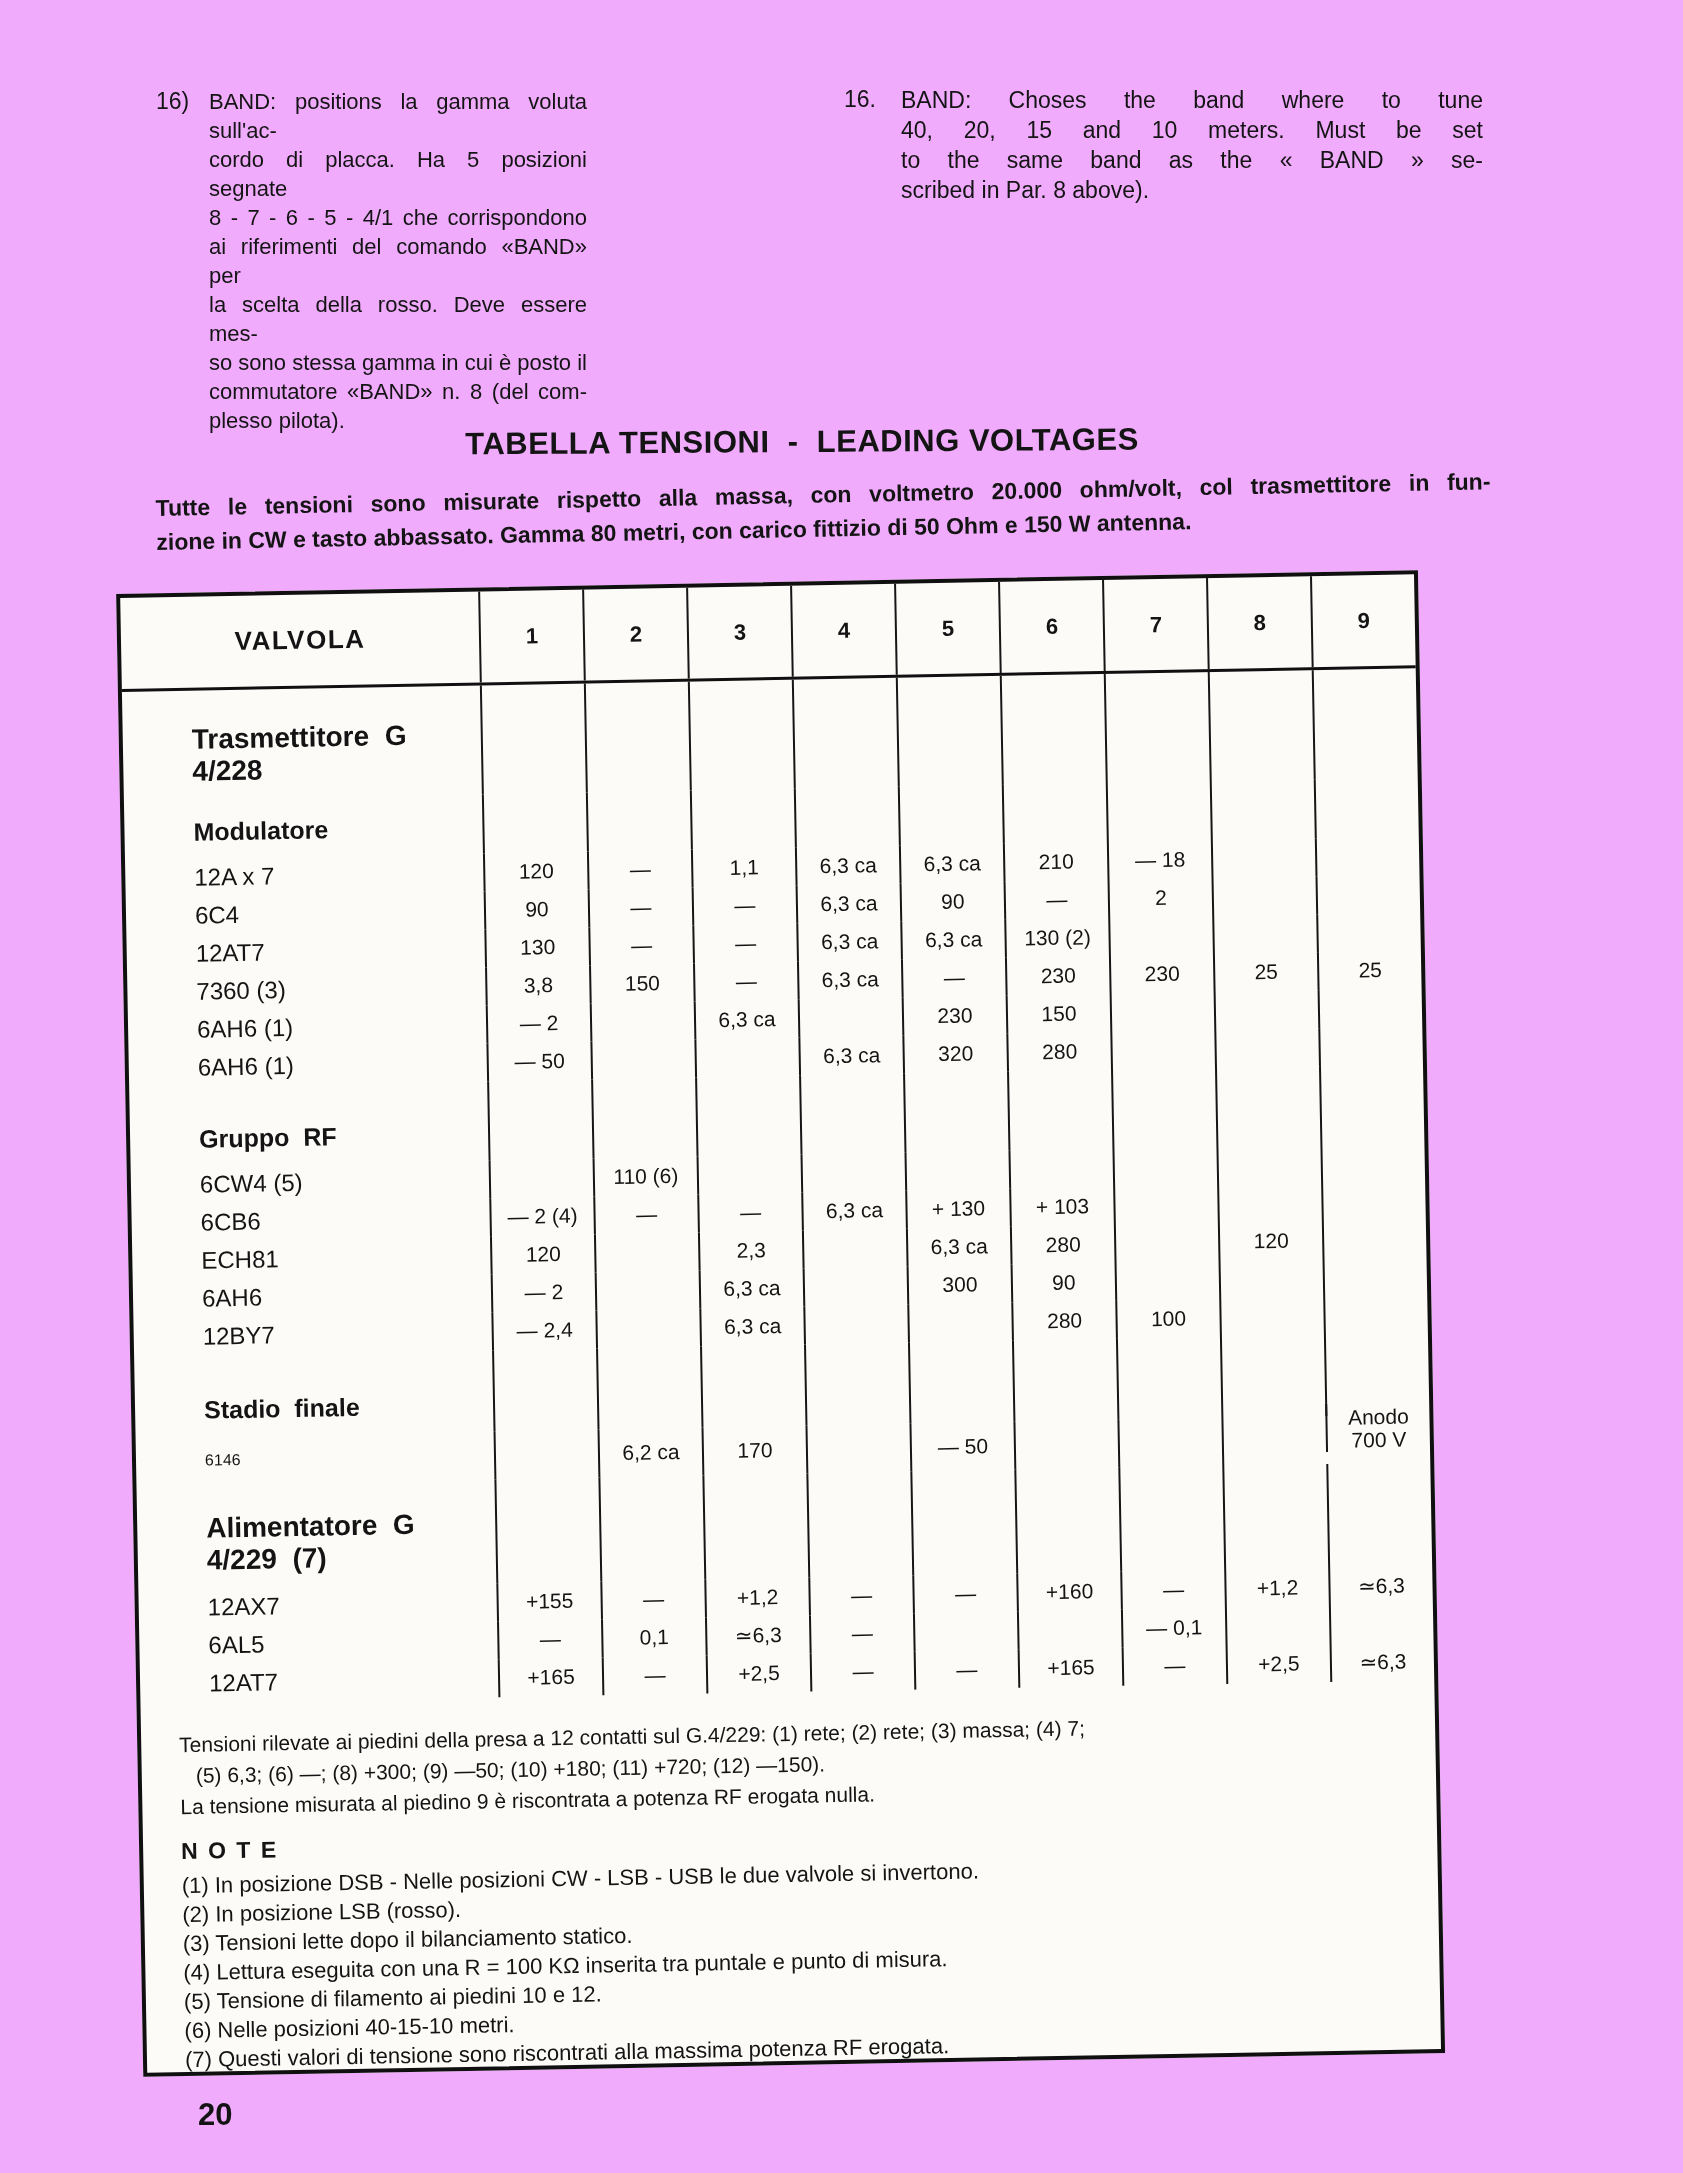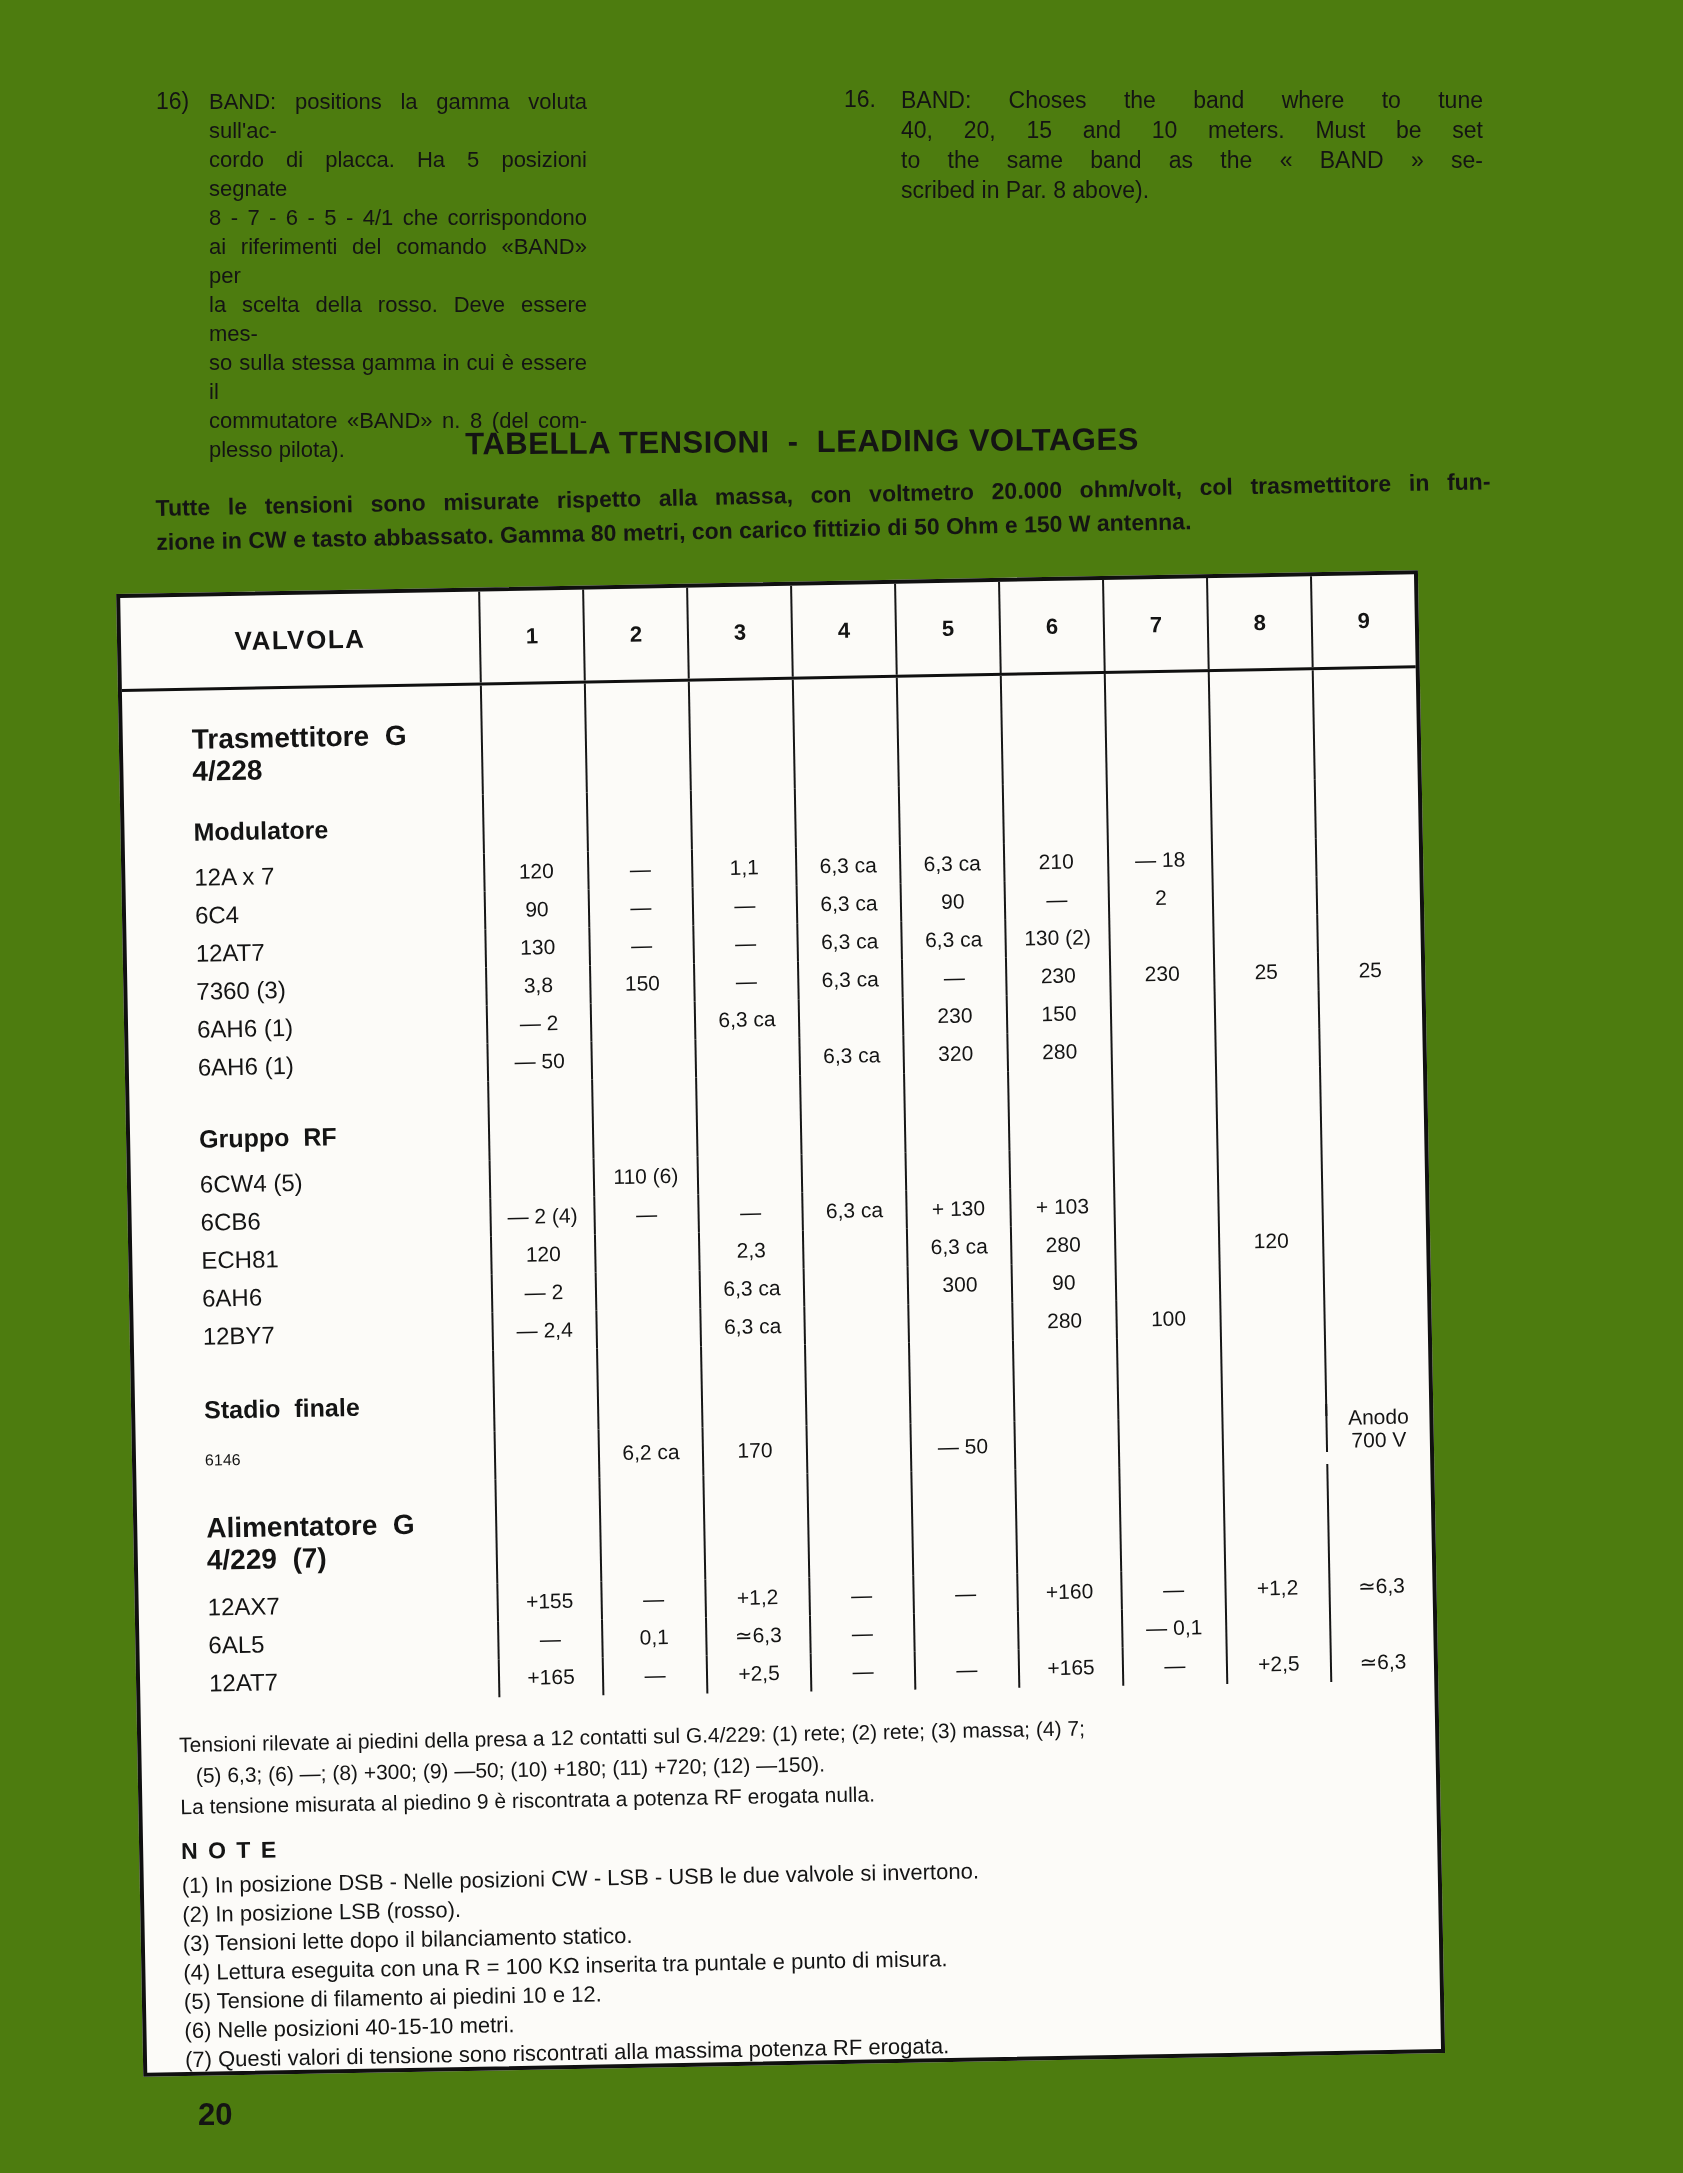--- a/index.html
+++ b/index.html
@@ -3,21 +3,21 @@
 <meta charset="utf-8">
 <style>
   html,body{margin:0;padding:0;}
   body{
     width:1683px;height:2173px;overflow:hidden;
     background:#e8e6e2;
     font-family:"Liberation Sans","DejaVu Sans",sans-serif;
   }
   .page{
     position:relative;width:1683px;height:2173px;
-    background:#4d7c0f;color:#141414;
+    background:#f0abfc;color:#141414;
   }
   
   .para{position:absolute;display:flex;}
   .para .pnum{font-size:23px;line-height:29px;width:53px;flex:0 0 53px;}
   .para .pbody{font-size:22px;line-height:29px;}
   .para-it{left:156px;top:87px;}
   .para-it .pbody{width:378px;}
   .para-en{left:844px;top:85px;}
   .para-en .pnum{width:57px;flex-basis:57px;}
   .para-en .pbody{width:582px;font-size:23px;line-height:30px;}
@@ -77,21 +77,21 @@
 <div class="page">
 
   <div class="para para-it">
     <div class="pnum">16)</div>
     <div class="pbody">
         <div class="tline jline">BAND: positions la gamma voluta sull'ac-</div>
         <div class="tline jline">cordo di placca. Ha 5 posizioni segnate</div>
         <div class="tline jline">8 - 7 - 6 - 5 - 4/1 che corrispondono</div>
         <div class="tline jline">ai riferimenti del comando «BAND» per</div>
         <div class="tline jline">la scelta della rosso. Deve essere mes-</div>
-        <div class="tline jline">so sulla stessa gamma in cui è essere il</div>
+        <div class="tline jline">so sono stessa gamma in cui è posto il</div>
         <div class="tline jline">commutatore «BAND» n. 8 (del com-</div>
         <div class="tline">plesso pilota).</div>
       </div>
   </div>
 
   <div class="para para-en">
     <div class="pnum">16.</div>
     <div class="pbody">
         <div class="tline jline">BAND: Choses the band where to tune</div>
         <div class="tline jline">40, 20, 15 and 10 meters.  Must be set</div>

